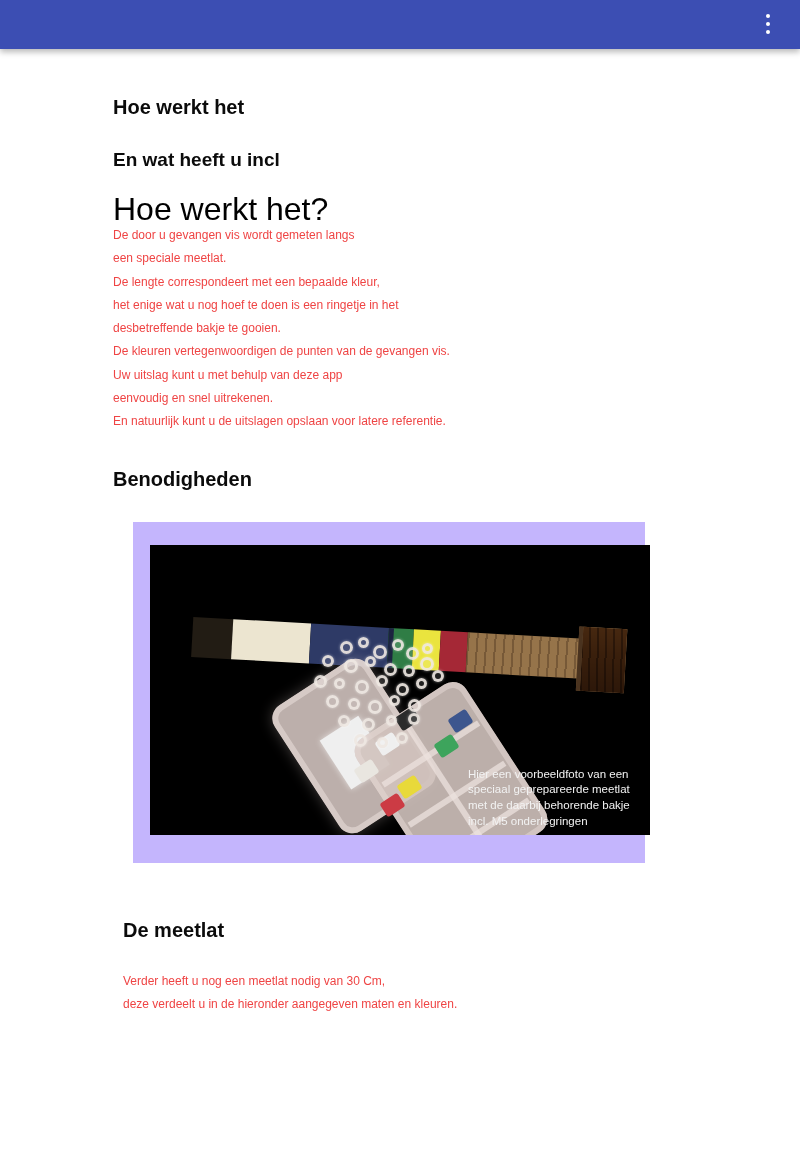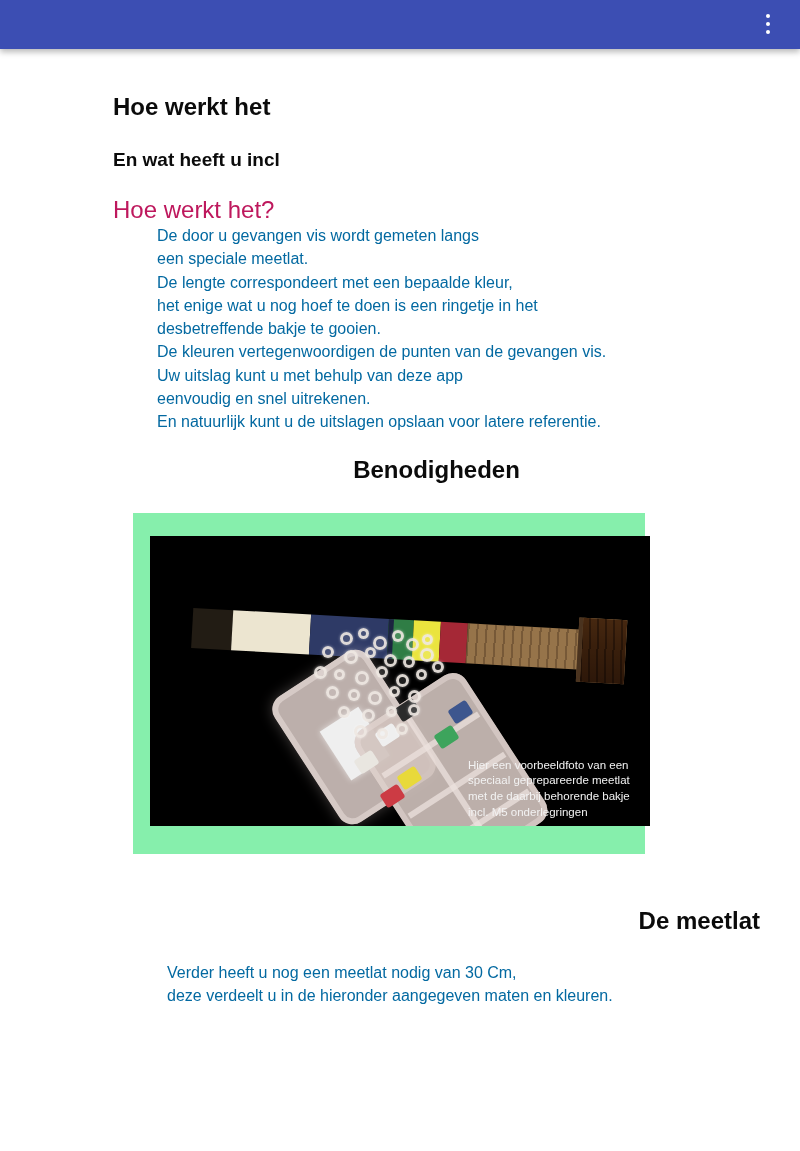--- a/index.html
+++ b/index.html
@@ -9,33 +9,33 @@
   
   .app-bar { position:relative; width:800px; height:49px; background:#3C4EB3;
              box-shadow:0 3px 6px rgba(0,0,0,0.28); z-index:5; }
   .overflow-btn { position:absolute; right:18px; top:5px; width:28px; height:38px;
                   display:flex; flex-direction:column; align-items:center; justify-content:center;
                   gap:3.5px; cursor:pointer; background:transparent; border:none; }
   .overflow-btn .dot { width:4.5px; height:4.5px; border-radius:50%; background:#ffffff; }
 
   
   .content { padding:0 40px 20px 113px; color:#101010; }
-  h1.sec-title { font-size:24px; line-height:32px; font-weight:bold; color:#0b0b0b; letter-spacing:0; }
+  h1.sec-title { font-size:20px; line-height:32px; font-weight:bold; color:#0b0b0b; letter-spacing:0; }
   .intro-title { margin-top:42px; }
   .subtitle { margin-top:25px; font-size:19px; line-height:23px; font-weight:bold; color:#0b0b0b; }
-  .q-heading { margin-top:24px; font-size:24px; line-height:29px; font-weight:normal; color:#be185d; }
-  .body-text { font-size:16px; line-height:23.3px; white-space:pre-line; color:#0369a1;margin-left:44px; }
-  .benodigheden-title { margin-top:20px;text-align:center; }
+  .q-heading { margin-top:24px; font-size:32px; line-height:29px; font-weight:normal; color:#000000; }
+  .body-text { font-size:12px; line-height:23.3px; white-space:pre-line; color:#ef4444; }
+  .benodigheden-title { margin-top:29px; }
   .benodigheden-body { margin-top:24px; }
   .meetlat-section { margin-left:10px; }
-  .meetlat-title { margin-top:51px;text-align:right; }
+  .meetlat-title { margin-top:51px; }
   .meetlat-body { margin-top:24px; }
 
   
-  .photo-frame { margin:27px 0 0 20px; width:512px; height:341px; background:#86efac;
+  .photo-frame { margin:27px 0 0 20px; width:512px; height:341px; background:#c4b5fd;
                  padding:23px 17px 28px 17px; }
   .photo { position:relative; width:500px; height:290px; background:#000000; overflow:hidden; }
 
   
   .stick { position:absolute; left:44px; top:60px; display:flex; align-items:center;
            transform:rotate(3.2deg); transform-origin:left top; }
   .seg { height:40px; }
   .seg.s0 { width:40px; }
   .seg.s1 { width:78px; }
   .seg.s2 { width:78px; }

